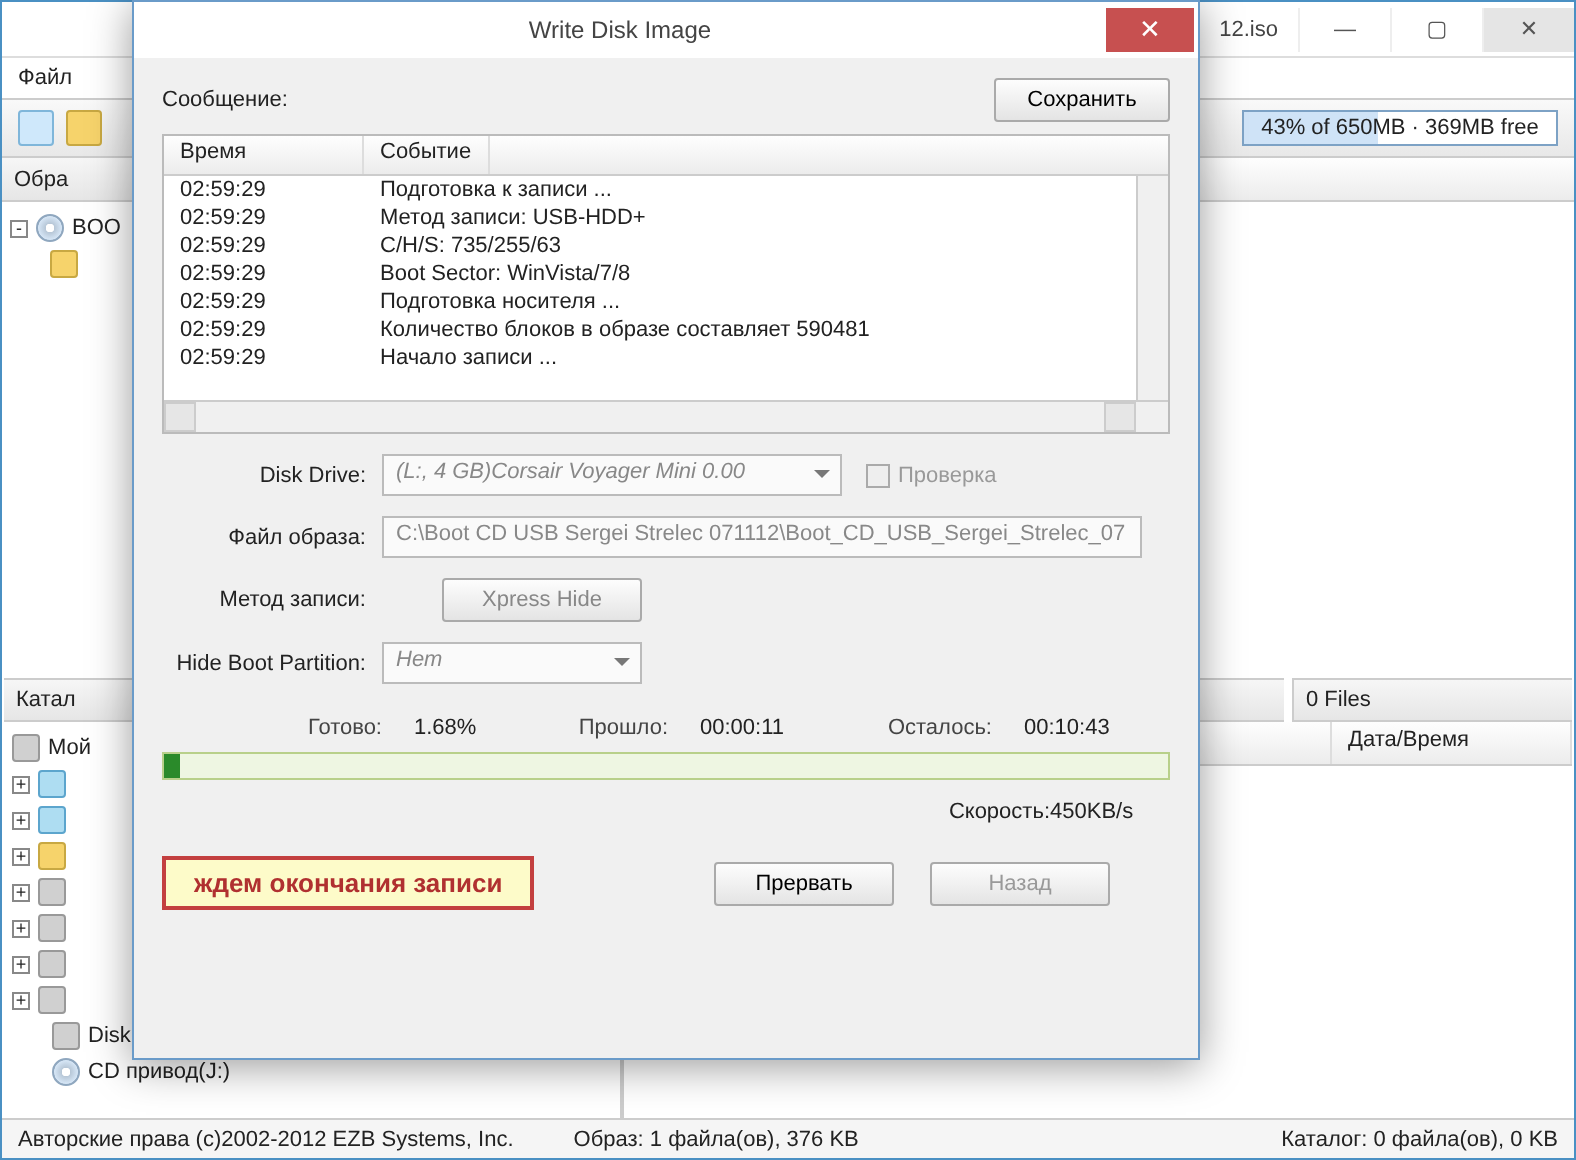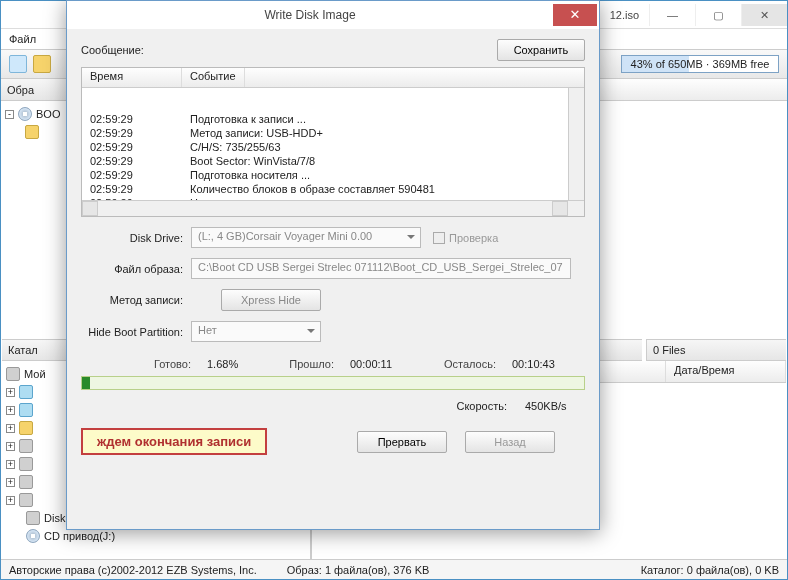--- a/index.html
+++ b/index.html
@@ -48,46 +48,46 @@
   .modal-titlebar { height: 28px; background: #fff; display: flex; align-items: center; }
   .modal-title { flex: 1; text-align: center; color: #444; font-size: 12px; }
   .modal-close { width: 44px; height: 22px; background: #c75050; color: #fff; text-align: center; line-height: 22px; font-size: 13px; margin-right: 2px; }
   .modal-body { padding: 10px 14px; }
   .msg-row { display: flex; align-items: center; margin-bottom: 6px; }
   .msg-label { flex: 1; }
   .save-btn { width: 88px; height: 22px; background: linear-gradient(#fdfdfd,#e4e4e4); border: 1px solid #aaa; border-radius: 2px; }
   .log-box { height: 150px; border: 1px solid #bbb; background: #fff; display: flex; flex-direction: column;}
   .log-headers { height: 20px; display: flex; background: linear-gradient(#fefefe,#ececec); border-bottom: 1px solid #ccc; }
   .log-h { padding: 2px 8px; border-right: 1px solid #ddd; }
-  .log-rows { flex: 1; overflow: hidden; margin-top: 24px; }
+  .log-rows { flex: 1; overflow: hidden; }
   .log-row { display: flex; padding: 1px 0; }
   .log-time { width: 108px; padding-left: 8px; }
   .log-event { flex: 1; }
   .log-scroll-h { height: 16px; background: #f0f0f0; border-top: 1px solid #ccc; position: relative; }
   .log-scroll-h::before, .log-scroll-h::after { content: ""; position: absolute; top: 0; width: 16px; height: 15px; background: #e6e6e6; border: 1px solid #ccc; box-sizing: border-box;}
   .log-scroll-h::before { left: 0; }
   .log-scroll-h::after { right: 16px; }
   .log-scroll-v { position: absolute; right: 0; top: 20px; bottom: 16px; width: 16px; background: #f0f0f0; border-left: 1px solid #ccc; }
   .log-box { position: relative; }
   
   .form-row { display: flex; align-items: center; margin-top: 10px; }
   .form-label { width: 110px; text-align: right; padding-right: 8px; }
   .form-field { height: 21px; border: 1px solid #bbb; background: #fafafa; color: #888; padding: 2px 6px; }
-  .dd { position: relative; }
+  .dd { position: relative; font-style: italic; }
   .dd::after { content: ""; position: absolute; right: 5px; top: 7px; border: 4px solid transparent; border-top-color: #777; }
   .chk { width: 12px; height: 12px; border: 1px solid #aaa; background: #eee; margin-left: 12px; vertical-align: middle; display:inline-block;}
   .chk-lbl { color: #999; margin-left: 4px; }
   .xp-btn { width: 100px; height: 22px; background: linear-gradient(#fdfdfd,#e4e4e4); border: 1px solid #aaa; border-radius: 2px; margin-left: 30px; color:#888;}
   
   .progress-line { display: flex; margin-top: 16px; }
   .pl-cell { flex: 1; }
   .pl-label { color: #444; }
   .progress-bar { margin-top: 6px; height: 14px; border: 1px solid #b8d08a; background: #eef6e2; position: relative; }
   .progress-fill { position: absolute; left: 0; top: 0; bottom: 0; width: 1.68%; background: #2a8a2a; min-width: 8px;}
-  .speed-row { display: flex; justify-content: flex-end; margin-top: 10px; gap: 18px; }
+  .speed-row { display: flex; justify-content: flex-end; margin-top: 10px; }
   
   .callout { display: inline-block; margin-top: 16px; padding: 4px 14px; background: #fdfbc9; border: 2px solid #c33f3f; color: #b03030; font-weight: bold; font-size: 13px; }
   .btn-row { display: flex; justify-content: flex-end; gap: 18px; margin-top: -24px; padding-right: 30px;}
   .m-btn { width: 90px; height: 22px; background: linear-gradient(#fdfdfd,#e4e4e4); border: 1px solid #aaa; border-radius: 2px; }
   .m-btn.disabled { color: #999; }
 </style>
 </head>
 <body>
 
 <div class="main-window">

